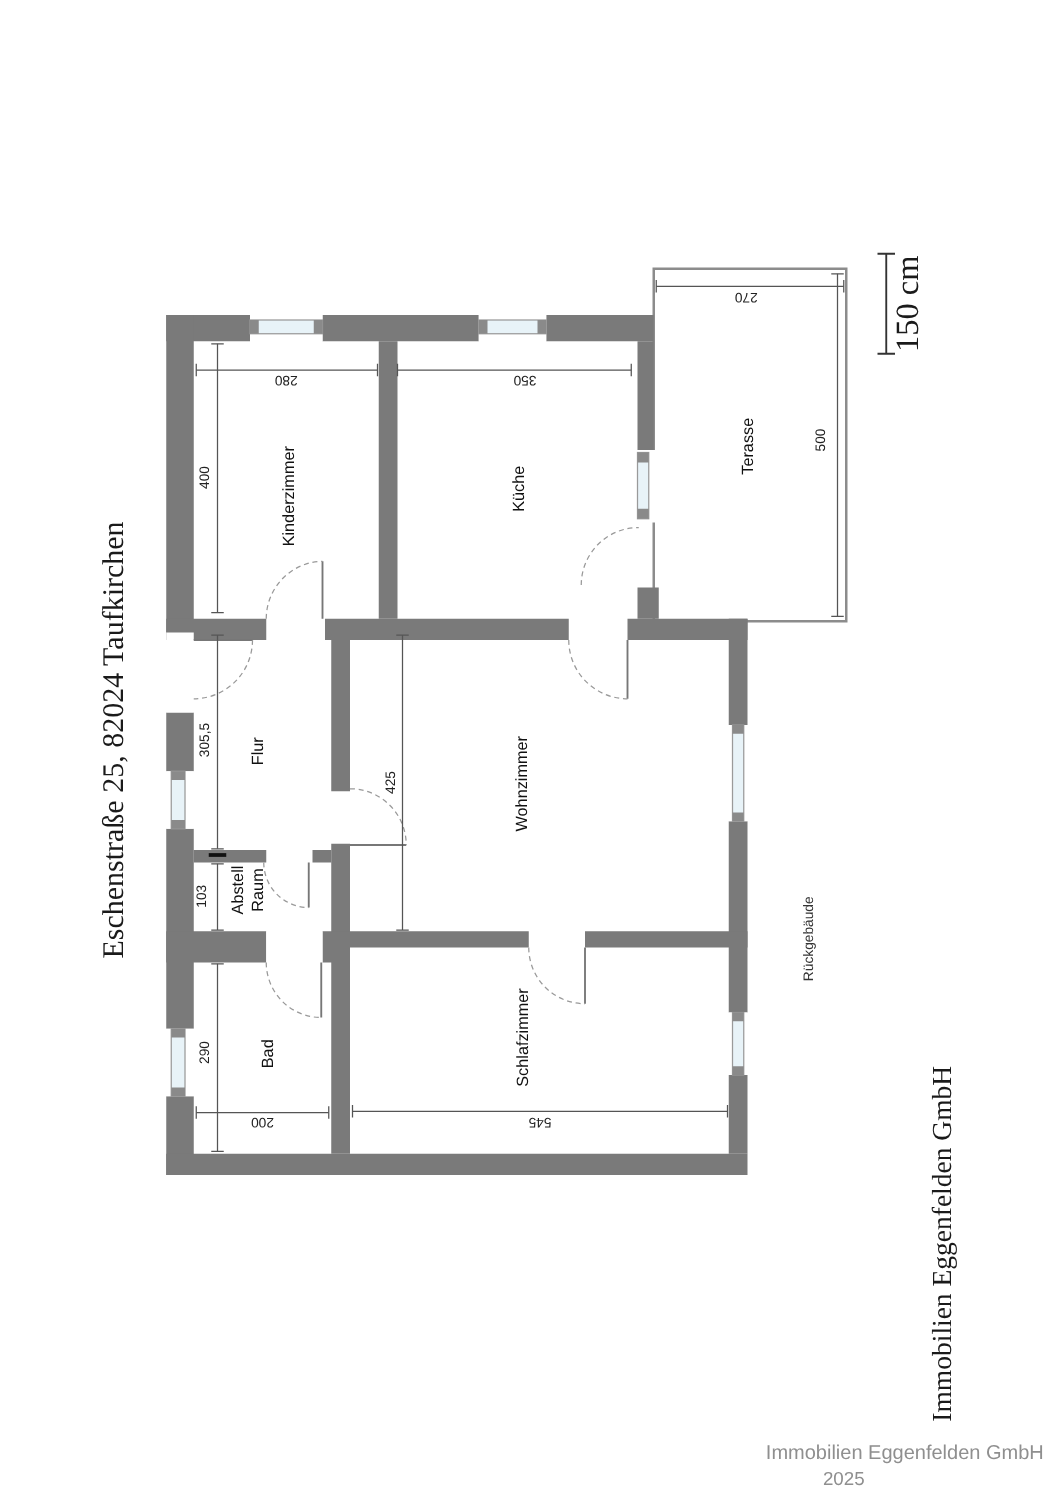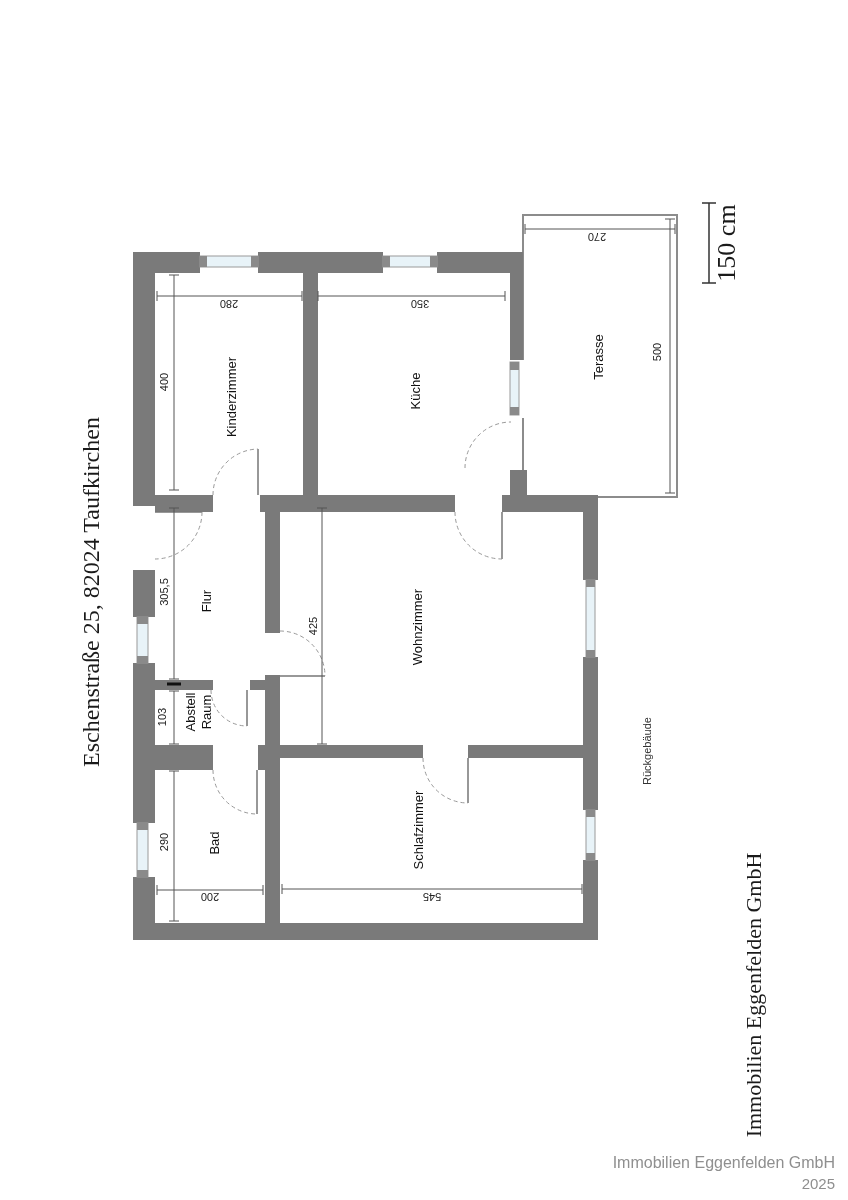--- a/index.html
+++ b/index.html
@@ -7,21 +7,21 @@
         font-family:"Liberation Sans",sans-serif;}
   #plan-svg{position:absolute;left:0;top:0;}
   svg text{font-family:"Liberation Sans",sans-serif;fill:#1a1a1a;}
   svg text.dim{font-size:11px;fill:#222222;}
   svg text.room{font-size:13px;fill:#111111;}
   svg text.small-note{font-size:11px;fill:#333333;}
   svg text.serif-big{font-family:"Liberation Serif",serif;}
   #footer{position:absolute;right:13px;top:1152px;width:320px;text-align:right;
           color:#8f8f8f;line-height:1.35;}
   #footer .l1{font-size:16px;}
-  #footer .l2{font-size:15px;}
+  #footer .l2{font-size:15px;text-align:center;}
 </style>
 </head>
 <body>
 
 <div id="page">
 
 <svg id="plan-svg" width="848" height="1200" viewBox="0 0 848 1200">
 
   <rect x="523" y="215" width="154" height="282" fill="#ffffff" stroke="#8c8c8c" stroke-width="2"></rect>
 

